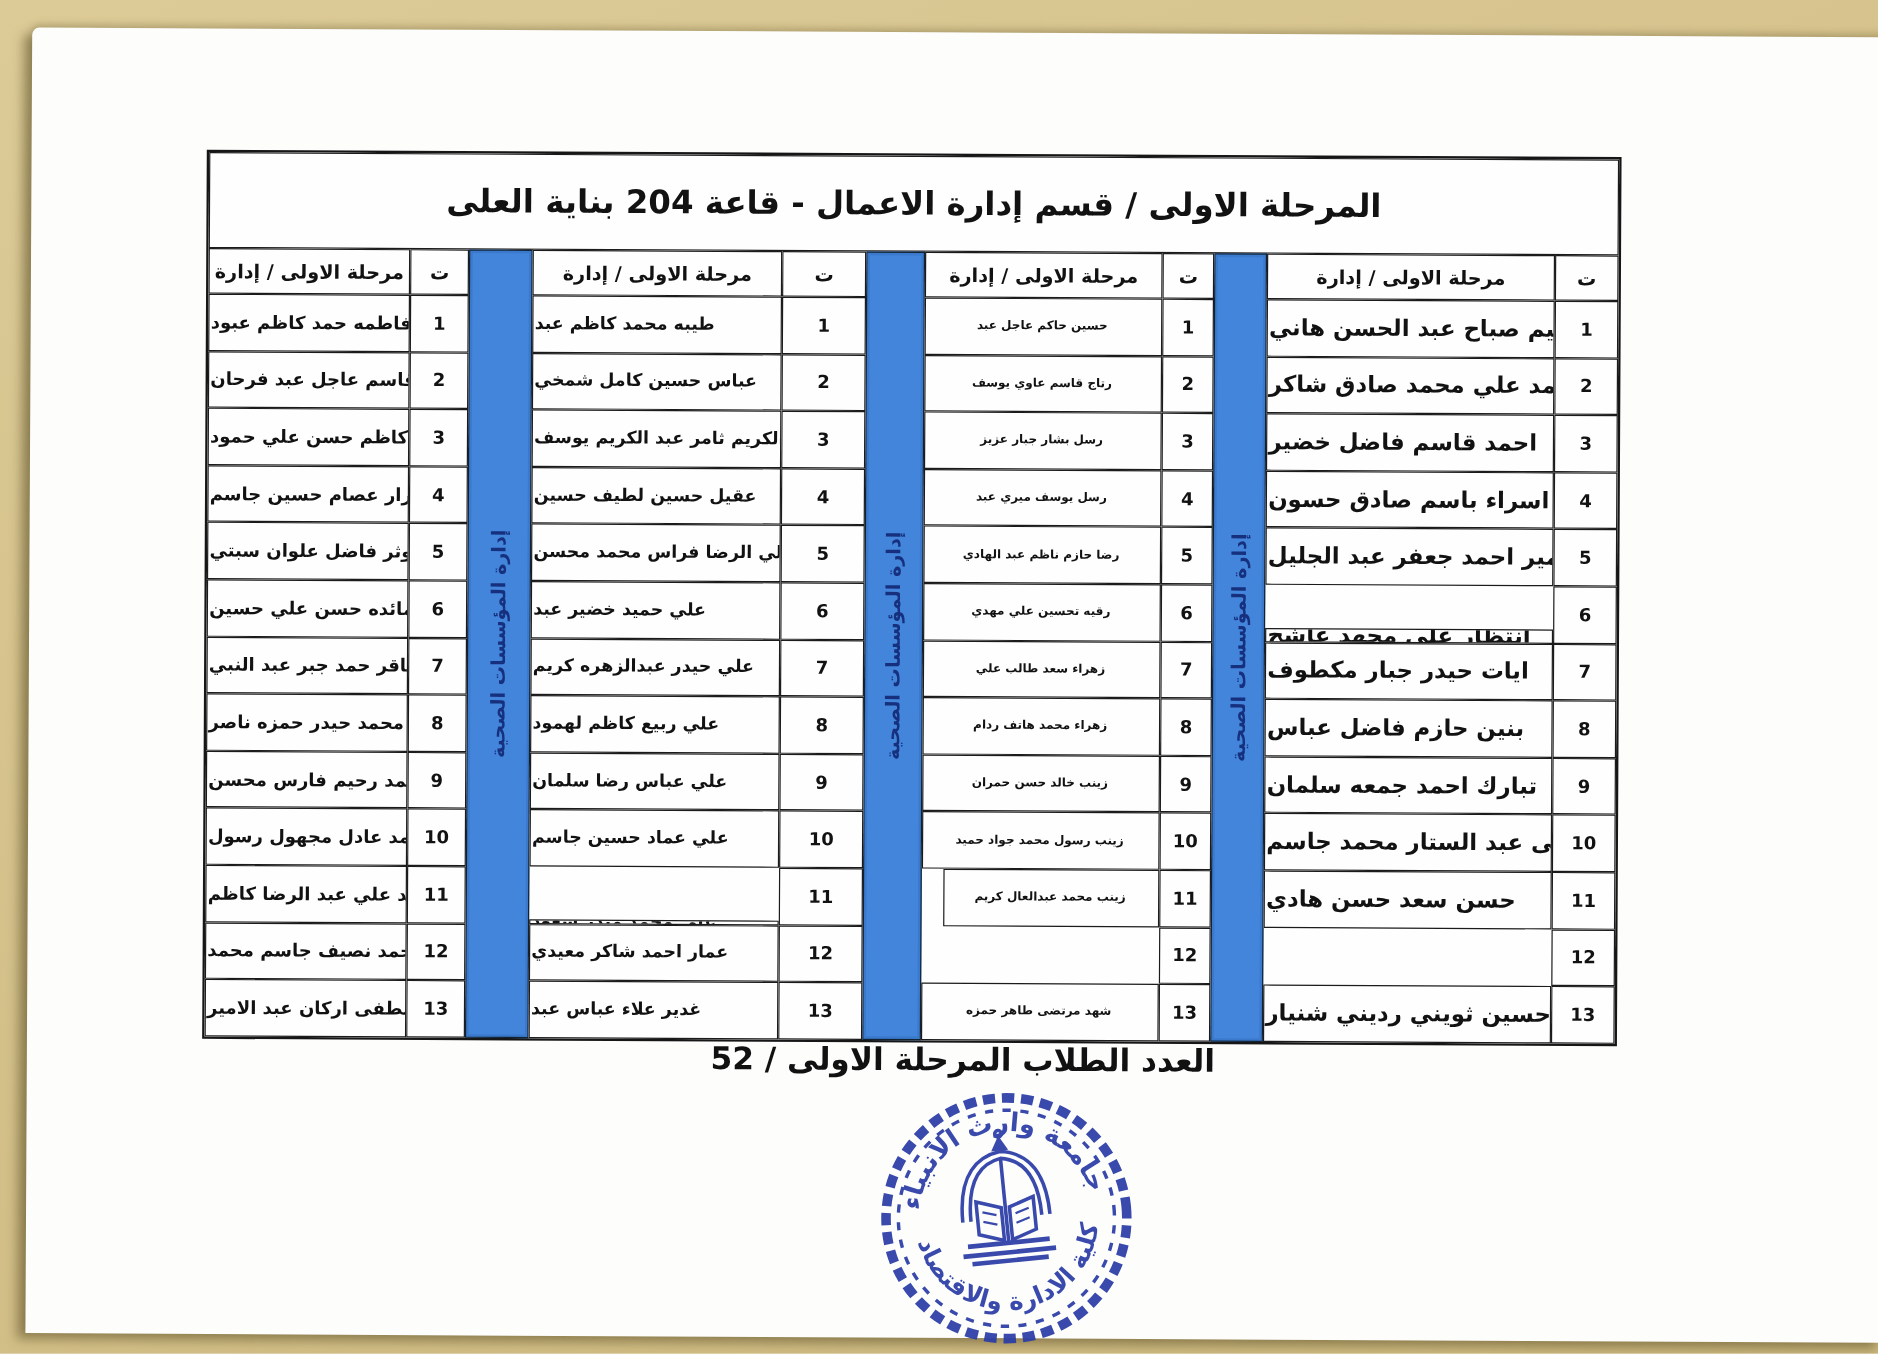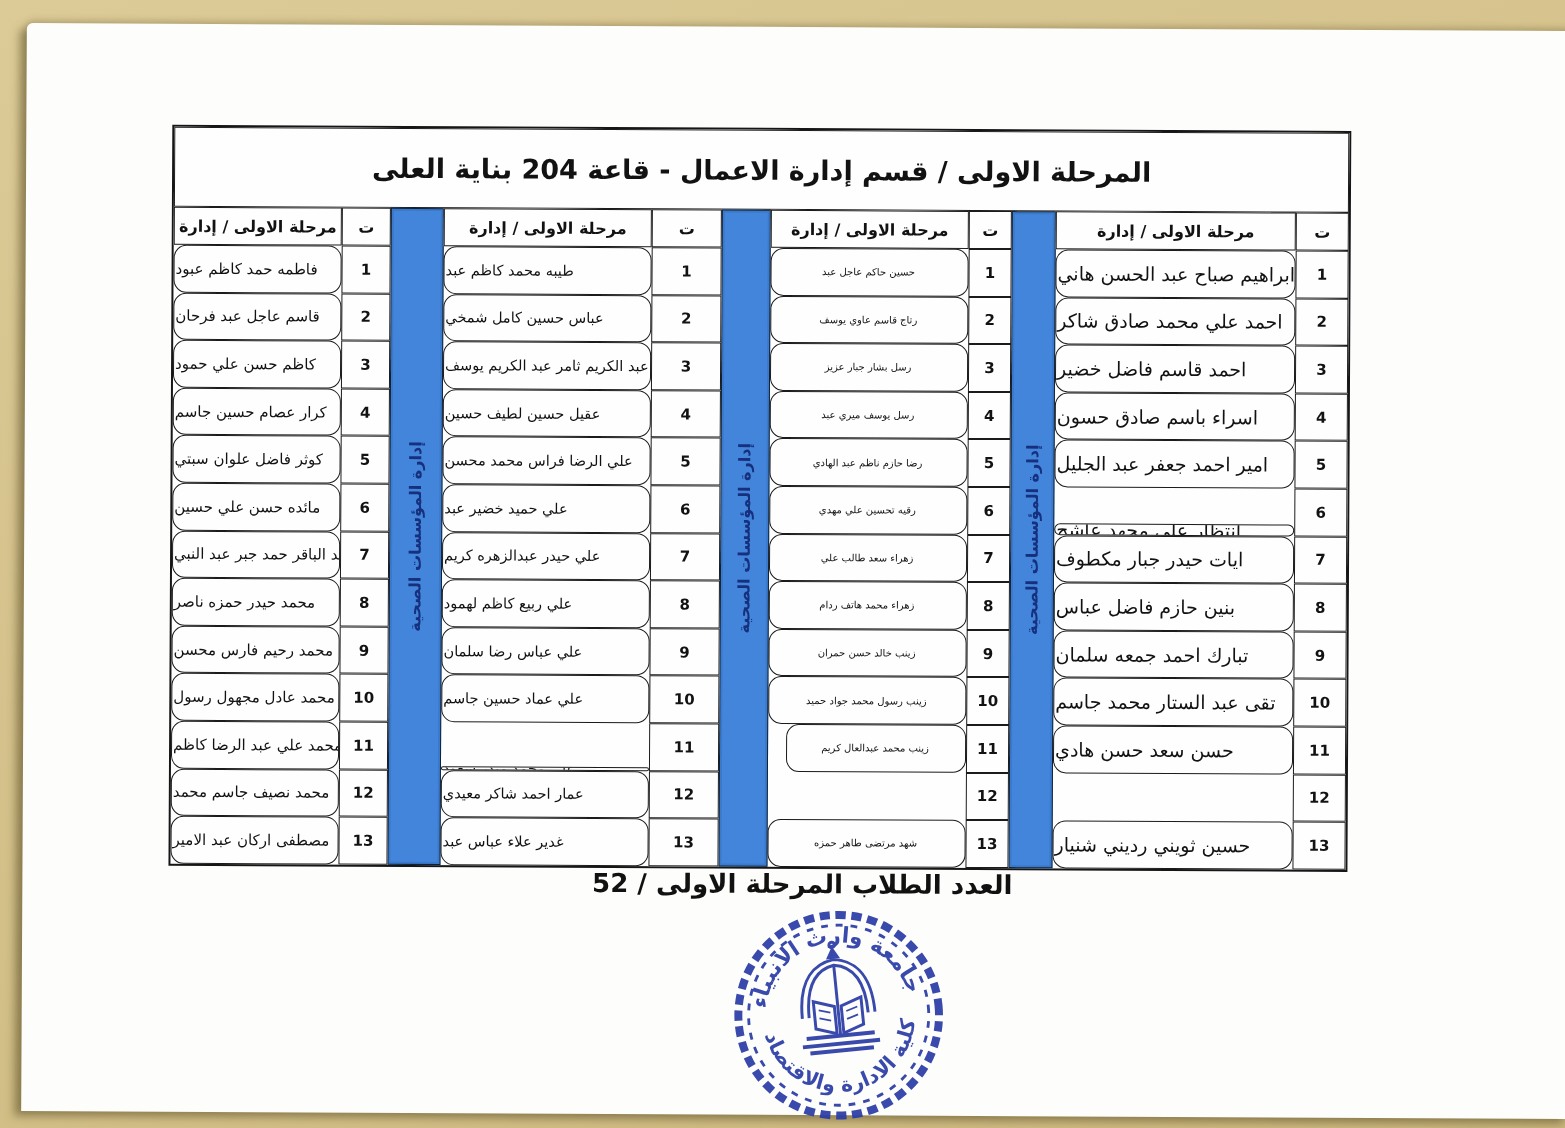--- a/index.html
+++ b/index.html
@@ -23,21 +23,21 @@
     display:grid;direction:rtl;
     grid-template-columns:53px 240px 44px 43px 198px 49px 70px 208px 53px 49px 168px;
     grid-template-rows:80px 38px repeat(13,47.6px);
     border:2px solid #161616;background:#fefefe;
     color:#121212;
   }
   .cell{border:1px solid #1b1b1b;display:flex;align-items:center;justify-content:center;overflow:hidden;background:#fefefe;}
   .title-cell{grid-column:1 / -1;grid-row:1;font-size:27px;font-weight:bold;direction:rtl;letter-spacing:.2px;}
   .hdr{font-size:16px;font-weight:bold;direction:rtl;}
   .num{font-size:15px;font-weight:bold;font-family:"DejaVu Sans",sans-serif;}
-  .name{justify-content:flex-end;direction:rtl;white-space:nowrap;font-weight:normal;padding:0 3px 0 1px;border-radius:13px;}
+  .name{justify-content:flex-end;direction:rtl;white-space:nowrap;font-weight:bold;padding:0 3px 0 1px;}
   .g0 .name,.name.g0{font-size:19px;}
   .name.g1{font-size:10px;justify-content:center;}
   .name.g2{font-size:14.5px;}
   .name.g3{font-size:15px;}
   .band{
     grid-row:2 / span 14;background:#4285db;border:1px solid #123;
     display:flex;align-items:center;justify-content:center;overflow:hidden;
     box-shadow:inset 0 0 0 2px #3a79cc;
   }
   .band span{

